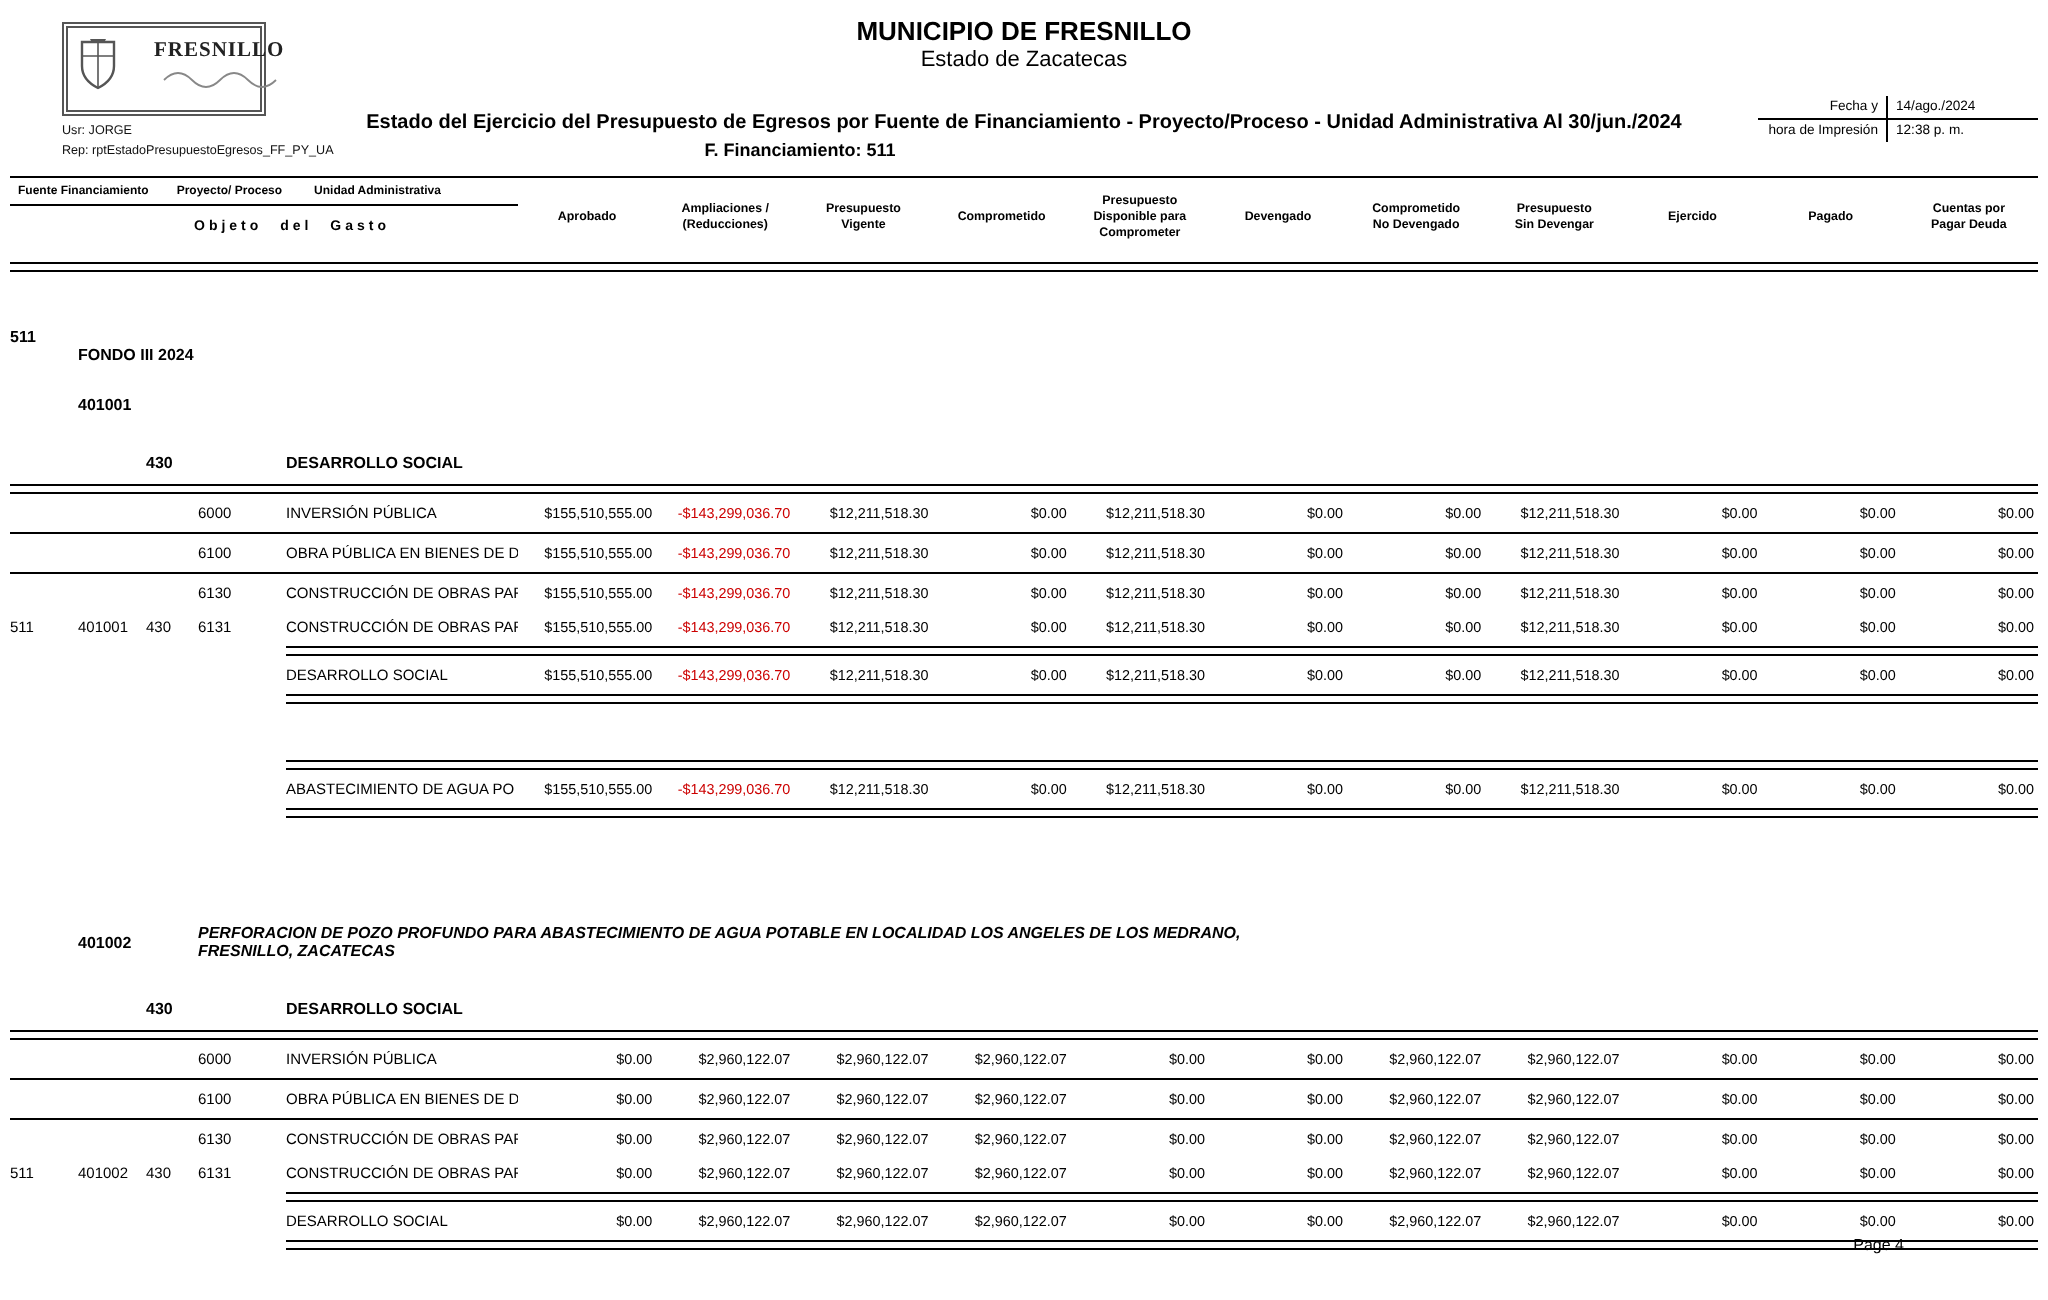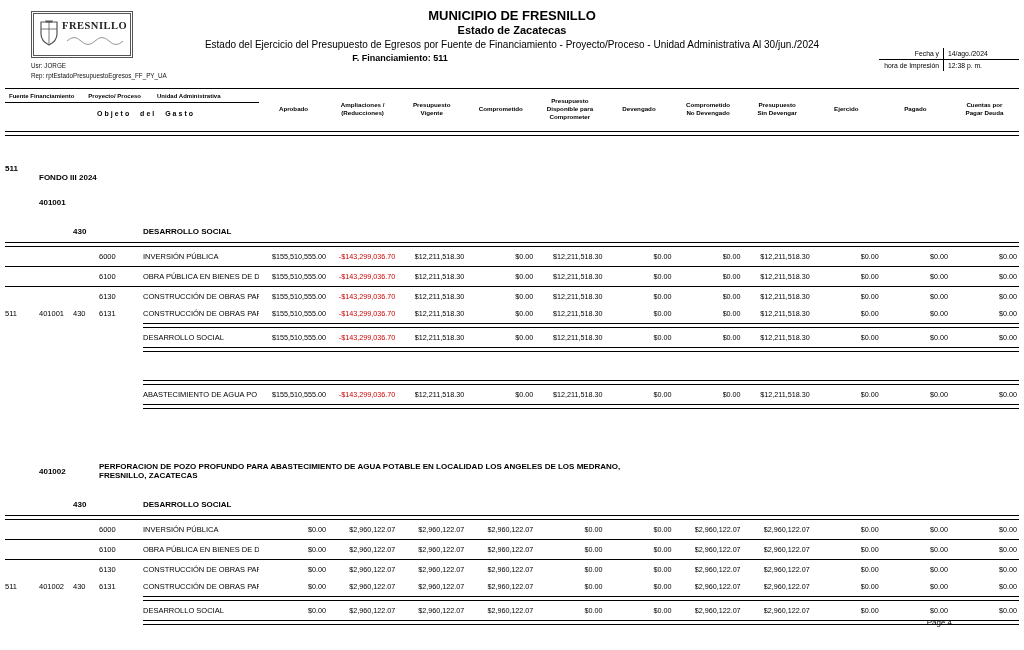--- a/index.html
+++ b/index.html
@@ -2,28 +2,28 @@
 <html><head>
 <meta charset="utf-8">
 <style>
   html,body{margin:0;padding:0}
   body{width:1024px;height:650px;background:#fff;color:#000;font-family:"Liberation Sans",sans-serif;overflow:hidden}
   .page{position:relative;width:1024px;height:650px;padding:0 5px;box-sizing:border-box}
 
   
   .hdr{position:relative;height:88px}
   .logo-box{position:absolute;left:26px;top:11px;width:102px;height:47px;border:3px double #555;background:#fff;
-            display:flex;align-items:center;gap:3px;padding:2px 5px;box-sizing:border-box}
+            display:flex;align-items:center;gap:18px;padding:2px 5px;box-sizing:border-box}
   .logo-txtcol{display:flex;flex-direction:column;align-items:center}
   .logo-name{font-family:"Liberation Serif",serif;font-weight:bold;font-size:10.5px;letter-spacing:.5px;color:#222;line-height:1.1}
   .meta{position:absolute;left:26px;top:61px;font-size:6.3px;line-height:1.6;color:#111}
   .center{position:absolute;left:0;right:0;top:8px;text-align:center}
   .title{font-size:13px;font-weight:bold}
-  .subtitle{font-size:11px;font-weight:bold;margin-top:1px}
-  .report-line{font-size:10px;font-weight:normal;margin-top:3px}
+  .subtitle{font-size:11px;font-weight:normal;margin-top:1px}
+  .report-line{font-size:10px;font-weight:bold;margin-top:20px}
   .funding-line{font-size:9px;font-weight:bold;margin-top:3px;transform:translateX(-112px)}
   .dateblock{position:absolute;right:0;top:48px;width:140px;font-size:6.8px}
   .drow{display:flex;align-items:stretch}
   .drow .lbl{flex:1;text-align:right;padding:2px 4px 2px 0;white-space:nowrap}
   .drow .val{width:76px;border-left:1px solid #000;padding:2px 0 2px 4px;box-sizing:border-box;white-space:nowrap}
   .drow.first{border-bottom:1px solid #000}
 
   
   .band{border-top:1px solid #000;display:grid;grid-template-columns:254px repeat(11,1fr);
         padding:2px 0 3px;min-height:36px;align-items:center}
@@ -266,21 +266,21 @@
         <div class="cell c-val">$0.00</div>
         <div class="cell c-val">$0.00</div>
         <div class="cell c-val">$0.00</div>
       </div>
       <div class="rule double from-label"></div>
       <div style="height: 40px;"></div>
       <div class="row kind-project">
         <div class="cell"></div>
         <div class="cell">401002</div>
         <div class="cell"></div>
-        <div class="cell wrap" style="grid-column: 4 / -1;">PERFORACION DE POZO PROFUNDO PARA ABASTECIMIENTO DE AGUA POTABLE EN LOCALIDAD LOS ANGELES DE LOS MEDRANO,
+        <div class="cell wrap" style="grid-column: 4 / -1; font-style: italic;">PERFORACION DE POZO PROFUNDO PARA ABASTECIMIENTO DE AGUA POTABLE EN LOCALIDAD LOS ANGELES DE LOS MEDRANO,
 FRESNILLO, ZACATECAS</div>
       </div>
       <div class="row kind-unit">
         <div class="cell"></div>
         <div class="cell"></div>
         <div class="cell">430</div>
         <div class="cell"></div>
         <div class="cell">DESARROLLO SOCIAL</div>
       </div>
       <div class="rule double"></div>

